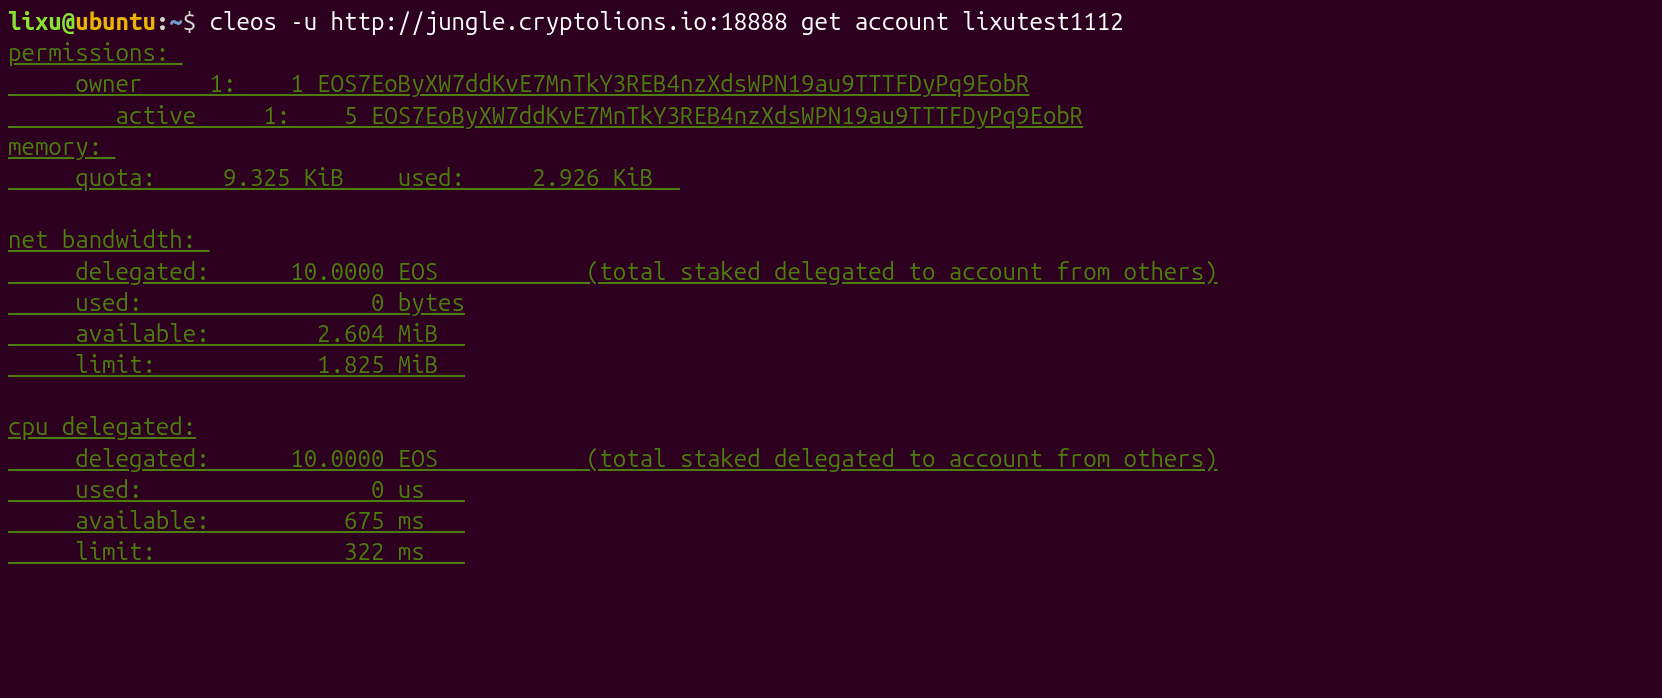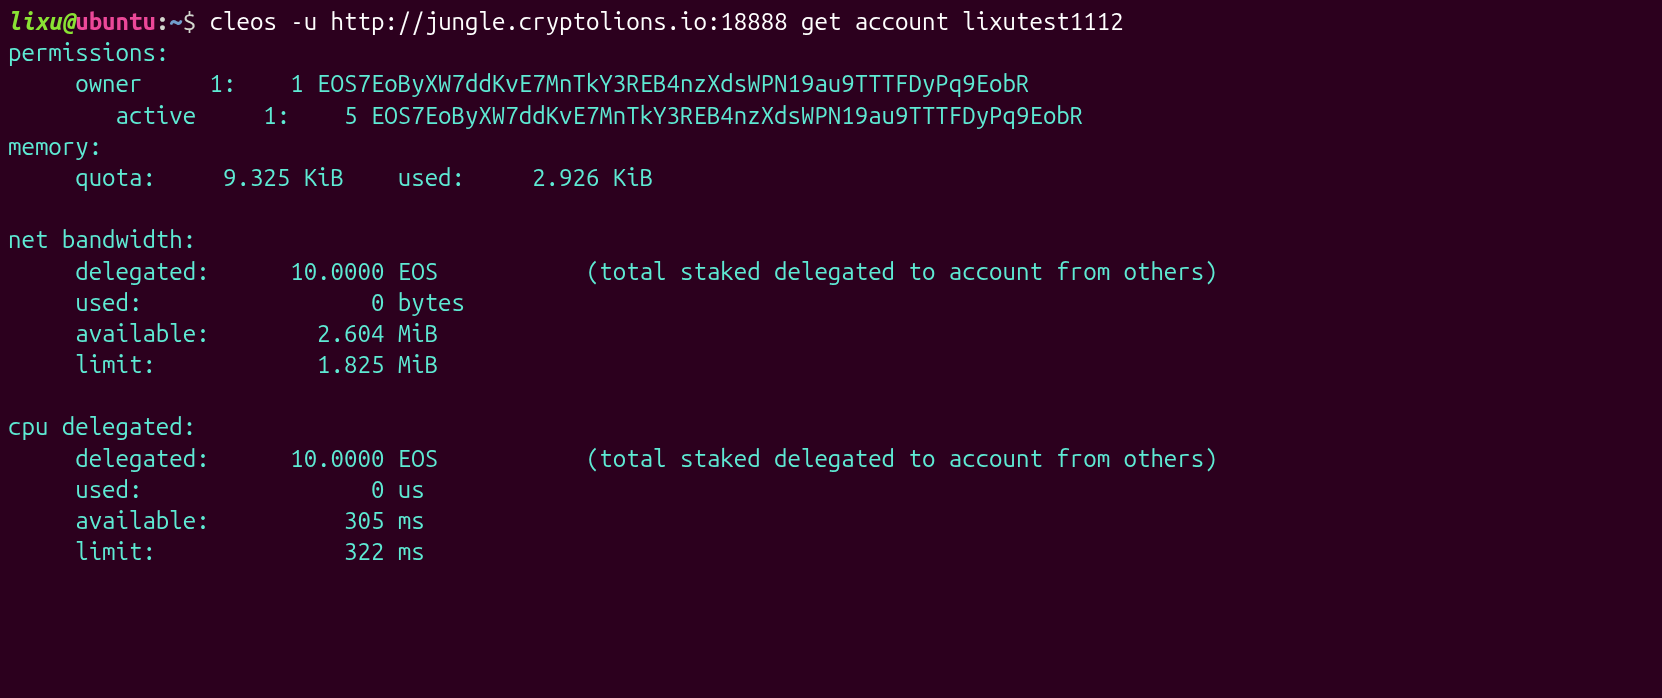--- a/index.html
+++ b/index.html
@@ -11,42 +11,42 @@
     font-size: 24px;
     line-height: 1.3;
     width: 1662px;
     height: 698px;
     overflow: hidden;
   }
   .terminal {
     padding: 6px 8px;
     white-space: pre;
   }
-  .user  { color: #8ae234; font-weight: bold; font-style: italic; }
-  .host  { color: #ec4899; font-weight: bold; }
+  .user  { color: #8ae234; font-weight: bold; }
+  .host  { color: #eab308; font-weight: bold; }
   .colon { color: #d3d7cf; font-weight: bold; }
   .path  { color: #729fcf; font-weight: bold; }
   .dollar{ color: #d3d7cf; }
   .cmd   { color: #ffffff; }
-  .out   { color: #5eead4; }
+  .out   { color: #4d7c0f; text-decoration: underline; }
 </style>
 </head>
 <body>
 
 <div class="terminal"><span><span class="user">lixu</span><span class="user">@</span><span class="host">ubuntu</span><span class="colon">:</span><span class="path">~</span><span class="dollar">$ </span><span class="cmd">cleos -u http://jungle.cryptolions.io:18888 get account lixutest1112</span></span>
 <span class="out">permissions: </span>
 <span class="out">     owner     1:    1 EOS7EoByXW7ddKvE7MnTkY3REB4nzXdsWPN19au9TTTFDyPq9EobR</span>
 <span class="out">        active     1:    5 EOS7EoByXW7ddKvE7MnTkY3REB4nzXdsWPN19au9TTTFDyPq9EobR</span>
 <span class="out">memory: </span>
 <span class="out">     quota:     9.325 KiB    used:     2.926 KiB  </span>
 <span class="out"></span>
 <span class="out">net bandwidth: </span>
 <span class="out">     delegated:      10.0000 EOS           (total staked delegated to account from others)</span>
 <span class="out">     used:                 0 bytes</span>
 <span class="out">     available:        2.604 MiB  </span>
 <span class="out">     limit:            1.825 MiB  </span>
 <span class="out"></span>
 <span class="out">cpu delegated:</span>
 <span class="out">     delegated:      10.0000 EOS           (total staked delegated to account from others)</span>
 <span class="out">     used:                 0 us   </span>
-<span class="out">     available:          305 ms   </span>
+<span class="out">     available:          675 ms   </span>
 <span class="out">     limit:              322 ms   </span>
 </div>
 
 </body></html>

